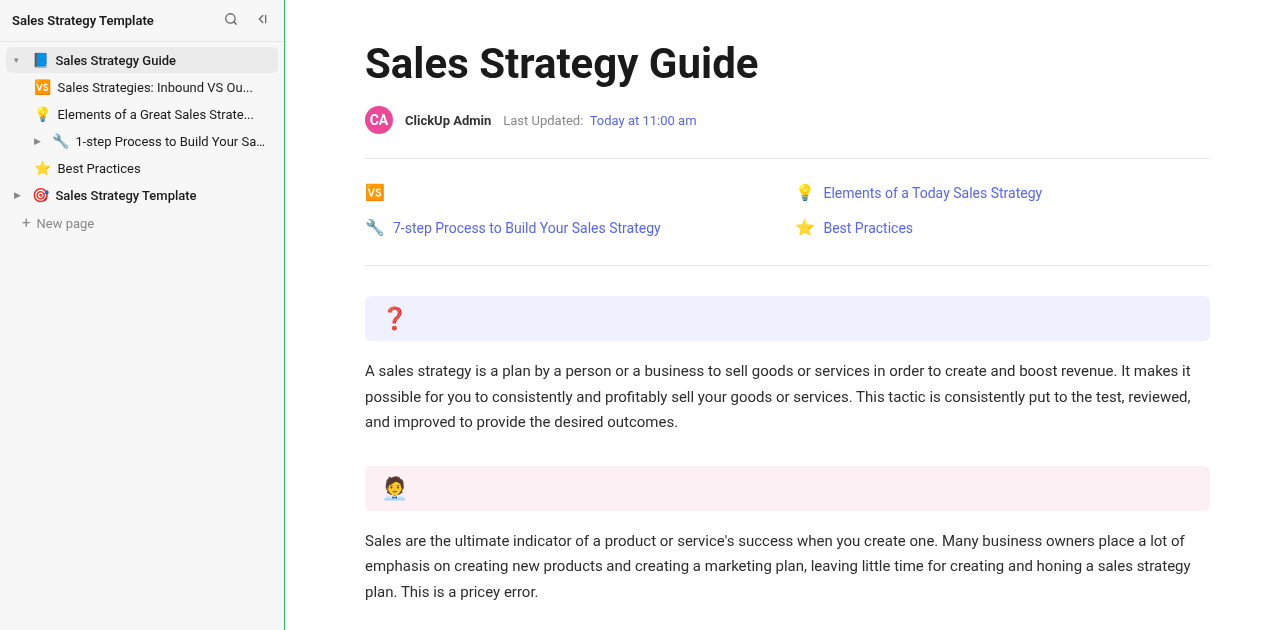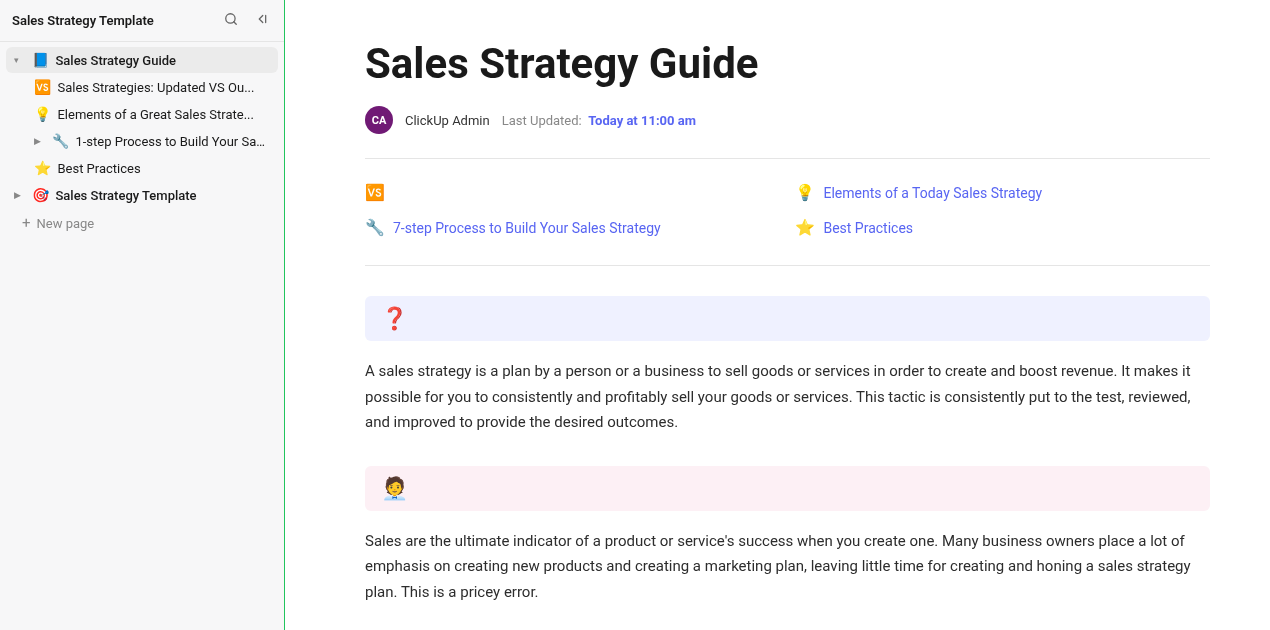--- a/index.html
+++ b/index.html
@@ -129,43 +129,43 @@
       display: flex;
       align-items: center;
       gap: 12px;
       margin-bottom: 24px;
     }
 
     .avatar {
       width: 28px;
       height: 28px;
       border-radius: 50%;
-      background: #701a75;
+      background: #ec4899;
       display: flex;
       align-items: center;
       justify-content: center;
       color: white;
-      font-size: 11px;
+      font-size: 14px;
       font-weight: 700;
     }
 
     .author-name {
       font-size: 13px;
-      font-weight: 400;
+      font-weight: 700;
       color: #333;
     }
 
     .last-updated {
       font-size: 13px;
       color: #888;
     }
 
     .last-updated span {
       color: #5865f2;
-      font-weight: 700;
+      font-weight: 400;
     }
 
     .separator {
       border: none;
       border-top: 1px solid #e5e5e5;
       margin: 4px 0 20px 0;
     }
 
     
     .toc-grid {
@@ -242,21 +242,21 @@
   <div class="sidebar-nav">
 
     <div class="nav-item-top active">
       <span class="nav-chevron">▾</span>
       <span class="nav-emoji">📘</span>
       <span class="nav-label">Sales Strategy Guide</span>
     </div>
 
     <div class="nav-item nav-indent-1">
       <span class="nav-emoji">🆚</span>
-      <span class="nav-label">Sales Strategies: Updated VS Ou...</span>
+      <span class="nav-label">Sales Strategies: Inbound VS Ou...</span>
     </div>
     <div class="nav-item nav-indent-1">
       <span class="nav-emoji">💡</span>
       <span class="nav-label">Elements of a Great Sales Strate...</span>
     </div>
     <div class="nav-item nav-indent-1">
       <span class="nav-chevron">▶</span>
       <span class="nav-emoji">🔧</span>
       <span class="nav-label">1-step Process to Build Your Sal...</span>
     </div>

